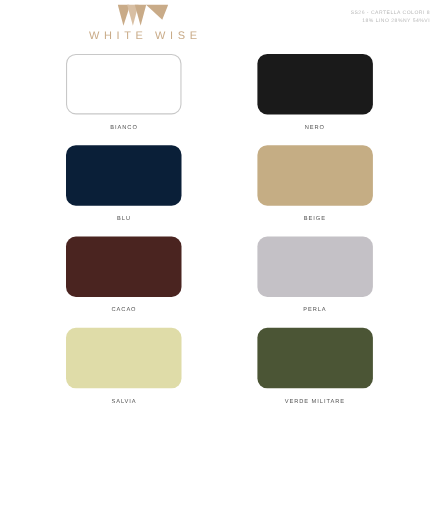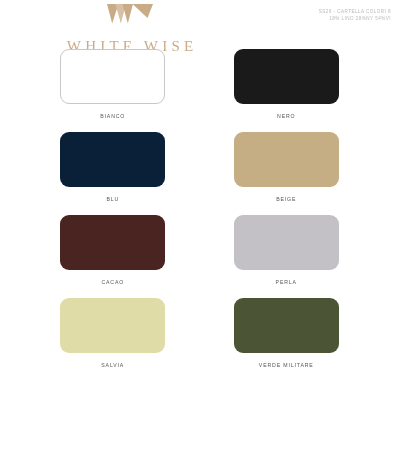--- a/index.html
+++ b/index.html
@@ -35,27 +35,27 @@
     text-align: center;
   }
   .brand-mark {
     display: block;
     margin: 0 auto;
     width: 46px;
     height: 20px;
   }
   .brand-name {
     display: block;
-    margin-top: 14px;
-    font-size: 15px;
+    margin-top: 3px;
+    font-size: 10px;
     letter-spacing: 4.2px;
     color: #c9ab88;
     font-weight: 400;
     text-indent: 4.2px;
-    font-family: Liberation Serif, serif;
+    font-family: Liberation Sans, sans-serif;
   }
   .meta {
     position: absolute;
     right: 8px;
     top: 9px;
     text-align: right;
     line-height: 1.5;
   }
   .meta-line {
     display: block;

